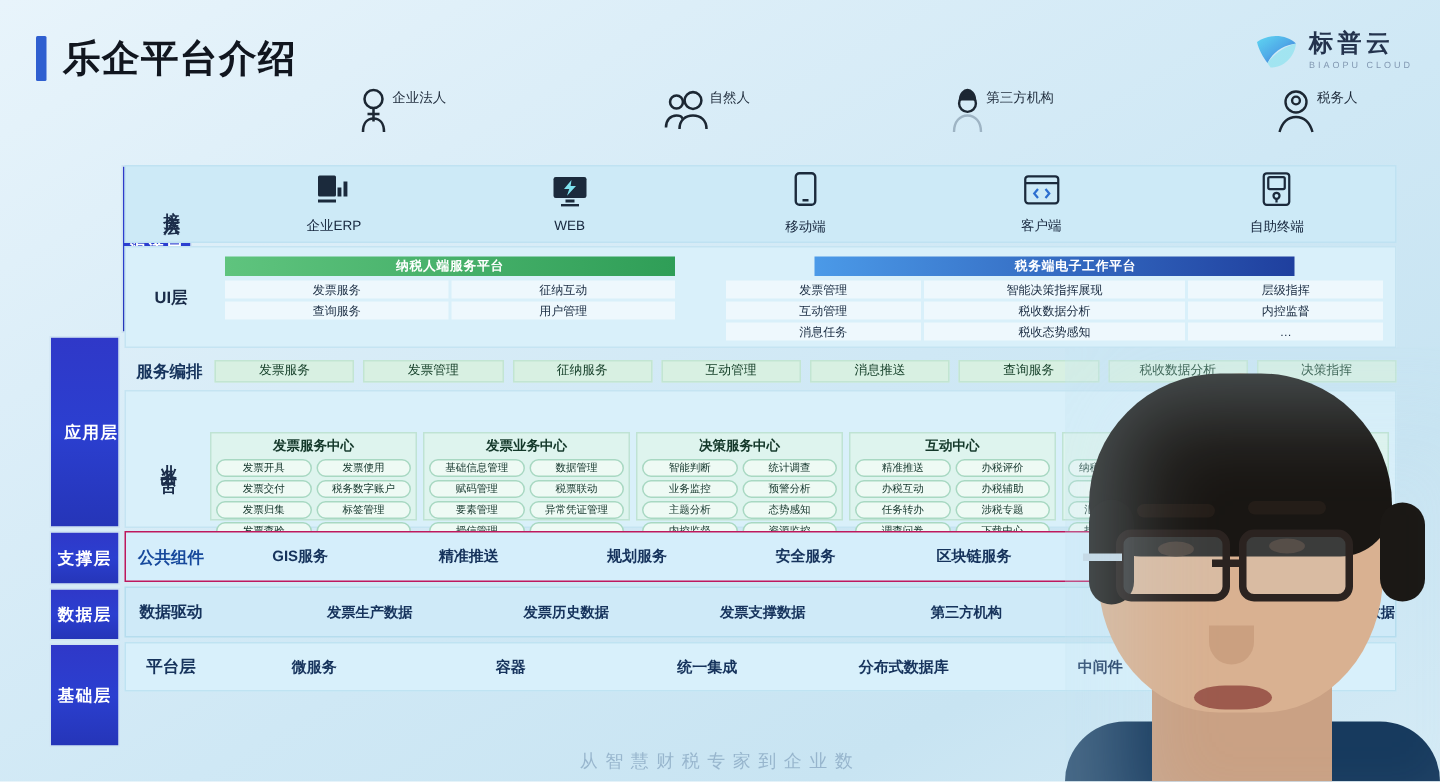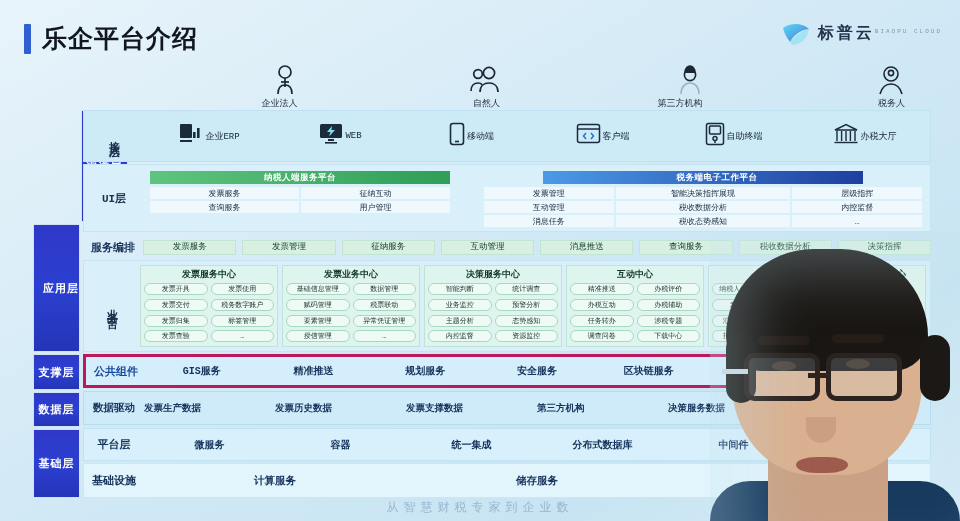--- a/index.html
+++ b/index.html
@@ -2,37 +2,37 @@
 <html><head>
 <meta charset="utf-8">
 <style>
   * { box-sizing: border-box; margin: 0; padding: 0; }
   html, body { width: 960px; height: 521px; overflow: hidden; }
   body {
     font-family: "Liberation Sans", "DejaVu Sans", sans-serif;
     background: linear-gradient(150deg, #e8f4fb 0%, #dceef8 25%, #cfe8f5 55%, #c8e4f2 78%, #d5ebf6 100%);
     position: relative;
   }
-  .slide { position: absolute; inset: 0; font-family: Liberation Mono, monospace; }
+  .slide { position: absolute; inset: 0; }
 
   
   .header { position: absolute; left: 0; top: 0; width: 960px; height: 62px; }
   .title-wrap { position: absolute; left: 24px; top: 22px; display: flex; align-items: center; gap: 11px; }
   .title-bar { width: 7px; height: 30px; background: #2f5fd0; border-radius: 1px; }
   .title-text { font-size: 25px; font-weight: bold; color: #11161f; letter-spacing: 1px; }
 
   .logo { position: absolute; right: 18px; top: 21px; display: flex; align-items: center; gap: 7px; opacity: .95; }
   .logo-mark { width: 30px; height: 26px; position: relative; }
-  .logo-txt { display: flex; line-height: 1; }
+  .logo-txt { display: flex; flex-direction: column; line-height: 1; }
   .logo-cn { font-size: 16px; font-weight: bold; color: #1b2a45; letter-spacing: 3px; }
   .logo-en { font-size: 6px; color: #7e94ae; letter-spacing: 2px; margin-top: 3px; }
 
   
   .actors { position: absolute; left: 95px; top: 58px; width: 810px; height: 52px; display: flex; }
-  .actor { flex: 1; display: flex; flex-direction: column; align-items: flex-end; justify-content: flex-end; }
+  .actor { flex: 1; display: flex; flex-direction: row; align-items: flex-start; justify-content: flex-end; }
   .actor svg { display: block; }
   .actor-label { font-size: 9px; color: #1d2a3a; margin-top: 1px; }
 
   
   .diagram { position: absolute; left: 33px; top: 110px; width: 898px; height: 388px; }
 
   .layerlabels { position: absolute; left: 0; top: 0; width: 47px; height: 388px; }
   .layerlabel {
     position: absolute; left: 0; width: 47px;
     background: linear-gradient(180deg, #2f38c8 0%, #2b3fd0 50%, #2535b8 100%);
@@ -50,21 +50,21 @@
 
   .rowlabel {
     position: absolute; left: 0; top: 0; height: 100%;
     display: flex; align-items: center; justify-content: center;
     font-size: 11px; font-weight: bold; color: #1b2d4a;
   }
   .rowlabel.v { writing-mode: vertical-rl; letter-spacing: 3px; }
 
   
   .access-items { position: absolute; left: 60px; top: 0; right: 0; height: 100%; display: flex; }
-  .access-item { flex: 1; display: flex; flex-direction: row; align-items: center; justify-content: center; gap: 2px; }
+  .access-item { flex: 1; display: flex; flex-direction: column; align-items: center; justify-content: center; gap: 2px; }
   .access-item .lbl { font-size: 9px; color: #15253c; }
   .ui-panel { position: absolute; top: 6px; height: 56px; }
   .plat-head {
     height: 13px; font-size: 8.5px; font-weight: bold; color: #fff;
     display: flex; align-items: center; justify-content: center; letter-spacing: .5px;
   }
   .plat-head.green { background: linear-gradient(90deg,#5fc47e,#2f9e57); }
   .plat-head.blue  { background: linear-gradient(90deg,#4b9ae8,#1f3f9e); padding-left: 28px; }
   .cellgrid { display: grid; gap: 2px; margin-top: 3px; }
   .cell {
@@ -76,39 +76,39 @@
   .so-items { position: absolute; left: 60px; top: 0; right: 0; height: 100%; display: flex; align-items: center; gap: 6px; }
   .so-chip {
     flex: 1; height: 15px; background: #d8f0e2; border: 1px solid #c2e5d2;
     font-size: 8.5px; color: #16402a; display: flex; align-items: center; justify-content: center;
   }
 
   
   .bc-wrap { position: absolute; left: 56px; top: 4px; right: 4px; bottom: 4px; display: flex; gap: 4px; }
   .bc {
     flex: 1; background: rgba(222,244,235,.85); border: 1px solid #bfe3d4; padding: 2px 3px;
-    display: flex; flex-direction: column;
+    display: flex; flex-direction: column; margin-top: 23px;
   }
   .bc-title { font-size: 9px; font-weight: bold; color: #14382a; text-align: center; margin-bottom: 2px; }
   .bc-grid { display: grid; grid-template-columns: 1fr 1fr; gap: 2px 3px; flex: 1; }
   .bc-grid.one { grid-template-columns: 1fr; }
   .bc-item {
     background: #eefaf4; border: 1px solid #a8d8c2; border-radius: 7px;
     font-size: 7px; color: #12342a; height: 12px;
     display: flex; align-items: center; justify-content: center; white-space: nowrap; overflow: hidden;
   }
 
   
   .sup-items { position: absolute; left: 0; top: 0; width: 100%; height: 100%; display: flex; align-items: center; }
   .sup-lead { width: 60px; text-align: center; font-size: 11px; font-weight: bold; color: #17499c; }
   .sup-chip { flex: 1; text-align: center; font-size: 10px; font-weight: bold; color: #16335c; }
 
   .dat-items { position: absolute; left: 0; top: 0; width: 100%; height: 100%; display: flex; align-items: center; }
   .dat-lead { width: 60px; text-align: center; font-size: 10.5px; font-weight: bold; color: #16335c; }
-  .dat-chip { flex: 1; text-align: left; font-size: 9.5px; color: #16335c; font-weight: bold; }
+  .dat-chip { flex: 1; text-align: right; font-size: 9.5px; color: #16335c; font-weight: bold; }
 
   .plat-items { position: absolute; left: 0; top: 0; width: 100%; height: 100%; display: flex; align-items: center; }
   .plat-lead { width: 60px; text-align: center; font-size: 11px; font-weight: bold; color: #16335c; }
   .plat-chip { flex: 1; text-align: center; font-size: 10px; color: #16335c; font-weight: bold; }
   .infra-chip { flex: 1; text-align: center; font-size: 10.5px; color: #16335c; font-weight: bold; }
 
   
   .watermark {
     position: absolute; left: 0; bottom: 5px; width: 960px; text-align: center;
     font-size: 12px; color: rgba(90,125,160,.45); letter-spacing: 5px;
@@ -283,30 +283,20 @@
             <span>
               <svg width="20" height="24" viewBox="0 0 20 24" fill="none" stroke="#1b2a3c" stroke-width="1.5">
                 <rect x="1.5" y="1.5" width="17" height="21" rx="2"></rect>
                   <rect x="4.5" y="4" width="11" height="8" rx="1"></rect>
                 <circle cx="10" cy="16.5" r="2"></circle>
                   <path d="M10 18.5 v2.5"></path>
               </svg>
             </span>
             <span class="lbl">自助终端</span>
           </div>
-          <div class="access-item">
-            <span>
-              <svg width="26" height="22" viewBox="0 0 26 22" fill="none" stroke="#1b2a3c" stroke-width="1.4">
-                <path d="M2 7 L13 1.5 L24 7 Z"></path>
-                  <path d="M4 8 v10 M8.6 8 v10 M13 8 v10 M17.4 8 v10 M22 8 v10"></path>
-                  <path d="M1.5 19.5 h23"></path>
-              </svg>
-            </span>
-            <span class="lbl">办税大厅</span>
-          </div>
         </div>
       </div>
 
       <div class="row band-soft" style="top:54px;height:68px;border:1px solid #c5e4f2;">
         <div class="rowlabel" style="width:60px;">UI层</div>
 
         <div class="ui-panel" style="left:66px;width:300px;">
           <div class="plat-head green">纳税人端服务平台</div>
           <div class="cellgrid" style="grid-template-columns:1fr 1fr;">
             <div class="cell">发票服务</div>
@@ -421,21 +411,21 @@
           </div>
 
           <div class="bc" style="flex:0 0 76px;">
             <div class="bc-title">用户中心</div>
             <div class="bc-grid one"></div>
           </div>
 
         </div>
       </div>
 
-      <div class="row band" style="top:244px;height:34px;background:#d5eefb;border:3px solid #be185d;">
+      <div class="row band" style="top:244px;height:34px;background:#d5eefb;border:1px solid #be185d;">
         <div class="sup-items">
           <div class="sup-lead">公共组件</div>
           <div class="sup-chip">GIS服务</div>
           <div class="sup-chip">精准推送</div>
           <div class="sup-chip">规划服务</div>
           <div class="sup-chip">安全服务</div>
           <div class="sup-chip">区块链服务</div>
           <div class="sup-chip">智能服务</div>
           <div class="sup-chip">密码服务</div>
         </div>
@@ -458,28 +448,20 @@
           <div class="plat-lead">平台层</div>
           <div class="plat-chip">微服务</div>
           <div class="plat-chip">容器</div>
           <div class="plat-chip">统一集成</div>
           <div class="plat-chip">分布式数据库</div>
           <div class="plat-chip">中间件</div>
           <div class="plat-chip">数据分析</div>
         </div>
       </div>
 
-      <div class="row band" style="top:353px;height:35px;background:#e2f4fc;border:1px solid #c9e7f5;">
-        <div class="plat-items">
-          <div class="plat-lead">基础设施</div>
-          <div class="infra-chip">计算服务</div>
-          <div class="infra-chip">储存服务</div>
-          <div class="infra-chip">网络服务</div>
-        </div>
-      </div>
 
     </div>
   </div>
 
   <div class="watermark">从智慧财税专家到企业数</div>
 
   <div class="person">
     <div class="ph-shirt"></div>
     <div class="ph-neck"></div>
     <div class="ph-head"></div>

